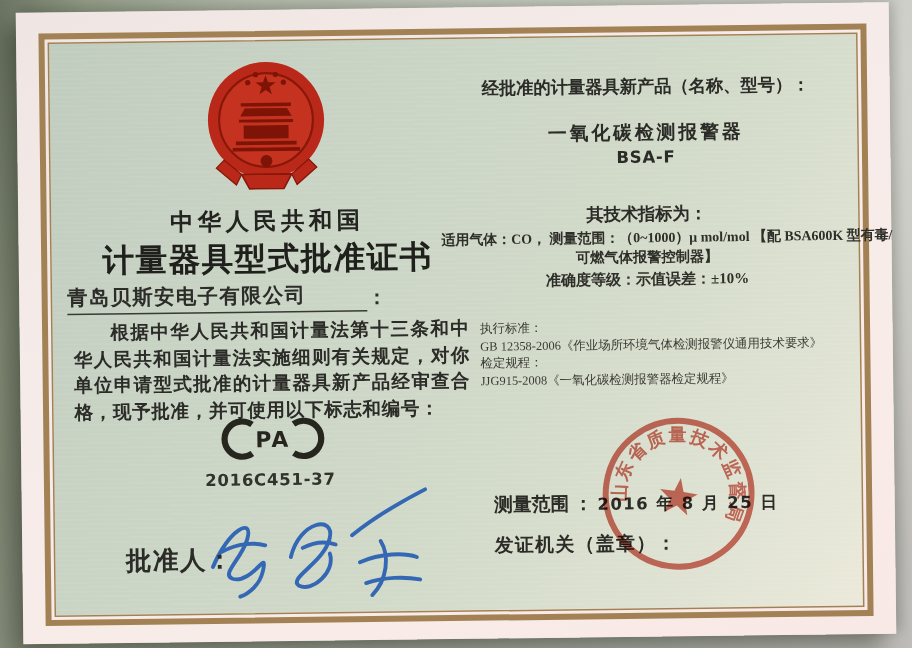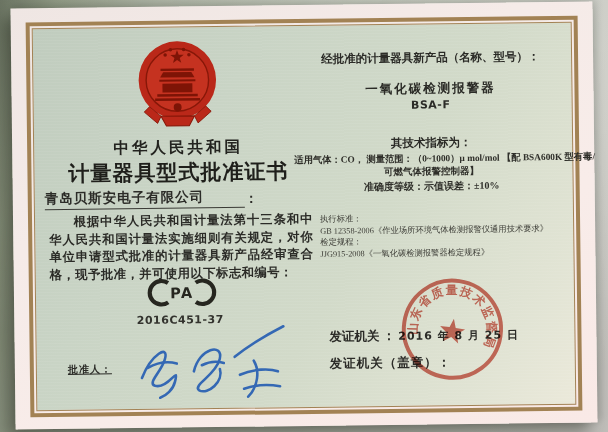--- a/index.html
+++ b/index.html
@@ -32,22 +32,22 @@
   .companyRow{position:absolute;left:10px;top:161px;width:262px;display:flex;align-items:flex-end;}
   .companyLine{display:inline-block;width:200px;border-bottom:1.5px solid #3a3a35;
     font-size:13.5px;font-weight:600;color:#2c2c28;padding-bottom:1px;letter-spacing:1px;}
   .companyColon{font-size:13px;font-weight:bold;color:#2c2c28;}
   .bodyText{position:absolute;left:14px;top:185px;width:264px;
     font-size:12.3px;font-weight:600;color:#2b2b27;line-height:17.5px;
     text-indent:2em;text-align:justify;letter-spacing:.5px;}
   .cpa{position:absolute;left:108px;top:249px;width:76px;height:32px;}
   .cpaNum{position:absolute;left:0;top:286px;width:288px;text-align:center;
     font-family:"DejaVu Sans",sans-serif;font-weight:bold;font-size:11px;color:#33332e;letter-spacing:.5px;}
-  .approver{position:absolute;left:31px;top:334px;font-size:10px;font-weight:bold;
-    color:#2b2b27;letter-spacing:1px;text-decoration:underline;}
+  .approver{position:absolute;left:47px;top:334px;font-size:17px;font-weight:bold;
+    color:#2b2b27;letter-spacing:1px;}
   .signature{position:absolute;left:95px;top:292px;width:185px;height:92px;}
 
   
   .colR{position:absolute;left:272px;top:0;width:250px;height:100%;}
   .prodHeading{position:absolute;left:16px;top:26px;width:228px;
     font-size:11.5px;font-weight:bold;color:#2b2b27;}
   .prodName{position:absolute;left:0;top:56px;width:100%;text-align:center;
     font-size:12.5px;font-weight:600;color:#2b2b27;letter-spacing:2px;}
   .prodModel{position:absolute;left:0;top:74px;width:100%;text-align:center;
     font-family:"DejaVu Sans",sans-serif;font-size:11px;font-weight:600;color:#2b2b27;letter-spacing:.5px;}
@@ -146,21 +146,21 @@
         <div class="specL3">准确度等级：示值误差：±10%</div>
 
         <div class="stdBlock">
           <div>执行标准：</div>
           <div>GB 12358-2006《作业场所环境气体检测报警仪通用技术要求》</div>
           <div>检定规程：</div>
           <div>JJG915-2008《一氧化碳检测报警器检定规程》</div>
         </div>
 
         <div class="dateRow">
-          <span>发证机关 ：</span>
+          <span>测量范围 ：</span>
           <span class="dateVal">2016 年 8 月 25 日</span>
         </div>
         <div class="orgRow">发证机关（盖章）：</div>
       </div>
 
       <svg class="stamp" viewBox="0 0 120 120">
         <defs>
           <path id="sealArc" d="M 22.4,73.7 A 40,40 0 1 1 97.6,73.7" fill="none"></path>
         </defs>
         <circle cx="60" cy="60" r="55" fill="none" stroke="#d4675a" stroke-width="4.5"></circle>

